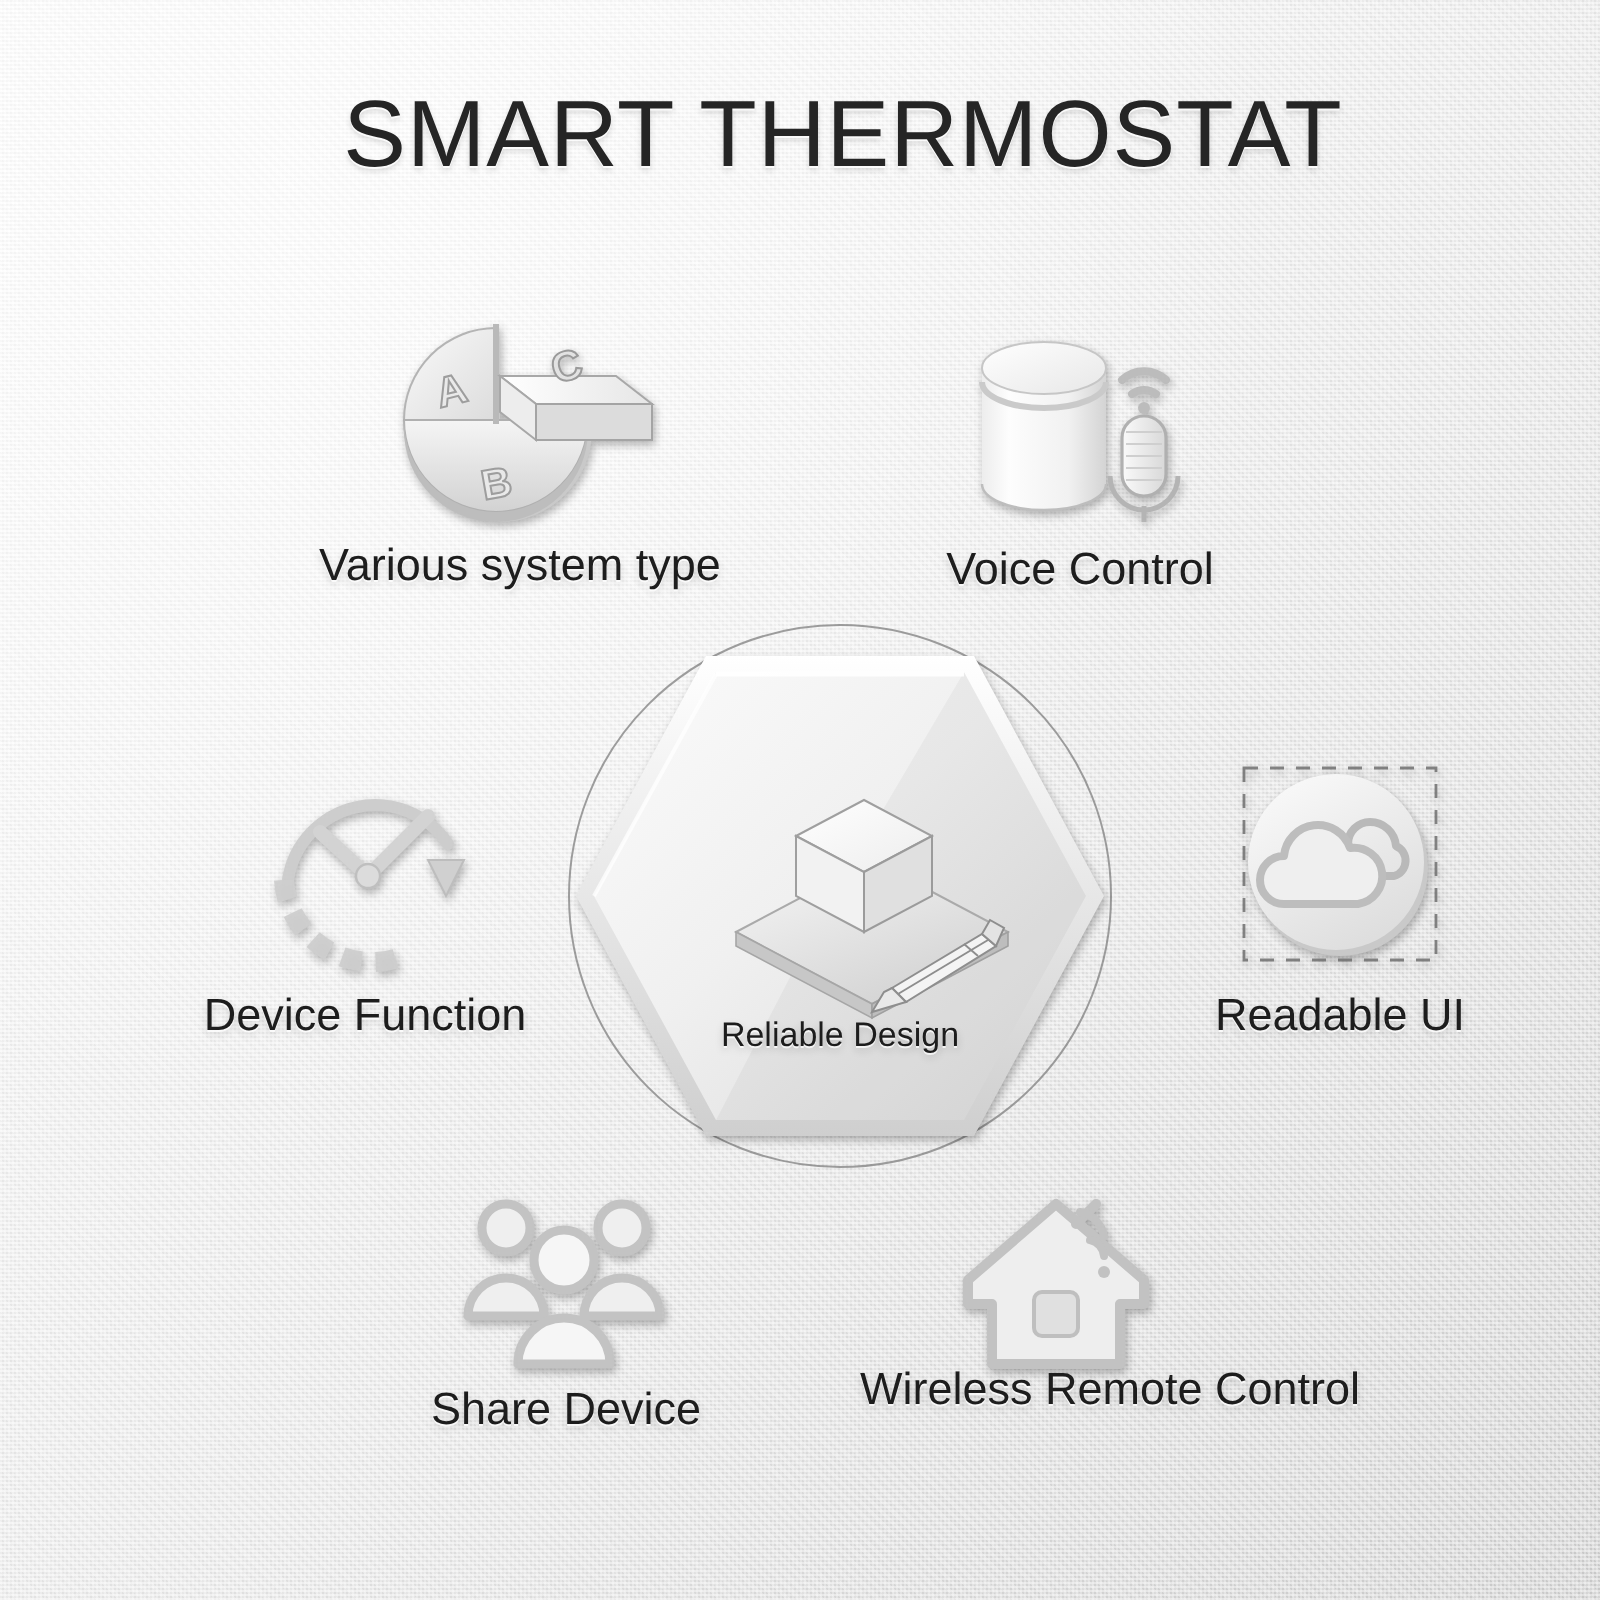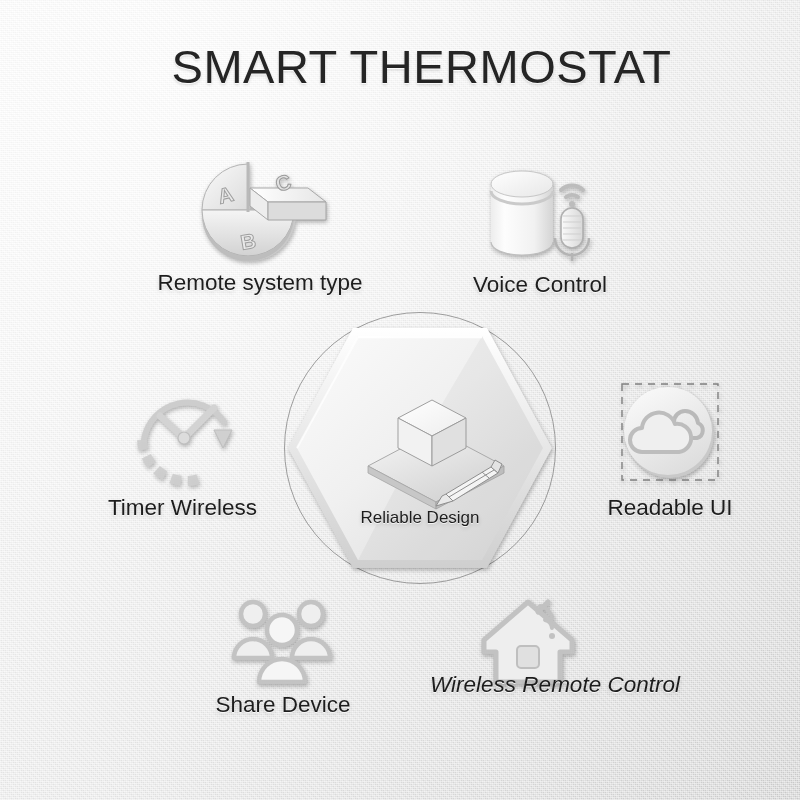--- a/index.html
+++ b/index.html
@@ -148,21 +148,21 @@
 
         <polygon points="60,30 118,30 136,44 78,44" fill="url(#slabTop)" stroke="#a8a8a8" stroke-width="1"></polygon>
         <polygon points="60,30 78,44 78,62 60,48" fill="#ededed" stroke="#a8a8a8" stroke-width="1"></polygon>
         <polygon points="78,44 136,44 136,62 78,62" fill="#dcdcdc" stroke="#a4a4a4" stroke-width="1"></polygon>
 
         <text x="30" y="46" font-family="Liberation Sans, sans-serif" font-size="21" font-weight="bold" fill="#e9e9e9" stroke="#9d9d9d" stroke-width="1" transform="rotate(-14 30 46)">A</text>
         <text x="52" y="92" font-family="Liberation Sans, sans-serif" font-size="21" font-weight="bold" fill="#e9e9e9" stroke="#9d9d9d" stroke-width="1" transform="rotate(-10 52 92)">B</text>
         <text x="88" y="34" font-family="Liberation Sans, sans-serif" font-size="21" font-weight="bold" fill="#e2e2e2" stroke="#9a9a9a" stroke-width="1" transform="rotate(-16 88 34)">C</text>
       </svg>
     </div>
-    <div class="label" style="top:112px;">Remote system type</div>
+    <div class="label" style="top:112px;">Various system type</div>
   </div>
 
   <div class="feature" style="left:440px;top:160px;width:200px;height:145px;">
     <div class="icon-wrap" style="top:0;left:48%;">
       <svg class="emb" width="126" height="112" viewBox="0 0 126 112">
         <defs>
           <linearGradient id="cyl" x1="0" y1="0" x2="1" y2="0">
             <stop offset="0%" stop-color="#ededed"></stop>
             <stop offset="22%" stop-color="#fdfdfd"></stop>
             <stop offset="70%" stop-color="#f1f1f1"></stop>
@@ -218,21 +218,21 @@
 
         <polygon points="86,52 104,52 95,70" fill="#d0d0d0" stroke="#bdbdbd" stroke-width="1"></polygon>
 
         <g stroke="#d3d3d3" stroke-width="7" stroke-linecap="round">
           <line x1="56" y1="60" x2="32" y2="38"></line>
           <line x1="56" y1="60" x2="86" y2="30"></line>
         </g>
         <circle cx="56" cy="60" r="6" fill="#dcdcdc" stroke="#bfbfbf" stroke-width="1.2"></circle>
       </svg>
     </div>
-    <div class="label" style="top:117px;">Timer Wireless</div>
+    <div class="label" style="top:117px;">Device Function</div>
   </div>
 
   <div class="feature" style="left:580px;top:376px;width:180px;height:150px;">
     <div class="icon-wrap" style="top:0;left:50%;">
       <svg class="emb" width="124" height="116" viewBox="0 0 124 116">
         <defs>
           <linearGradient id="discg" x1="0" y1="0" x2="0.6" y2="1">
             <stop offset="0%" stop-color="#fcfcfc"></stop>
               <stop offset="100%" stop-color="#dedede"></stop>
           </linearGradient>
@@ -286,16 +286,16 @@
 
         <line x1="68" y1="24" x2="78" y2="14" stroke="#c2c2c2" stroke-width="5" stroke-linecap="round"></line>
 
         <g fill="none" stroke="#c2c2c2" stroke-width="4" stroke-linecap="round">
           <path d="M82 30 a15 15 0 0 0 -12 -12"></path>
           <path d="M82 40 a9 9 0 0 0 -7 -8"></path>
         </g>
         <circle cx="82" cy="48" r="3" fill="#c2c2c2"></circle>
       </svg>
     </div>
-    <div class="label" style="top:84px;font-style:italic;">Wireless Remote Control</div>
+    <div class="label" style="top:94px;">Wireless Remote Control</div>
   </div>
 
 </div>
 
 </body></html>

